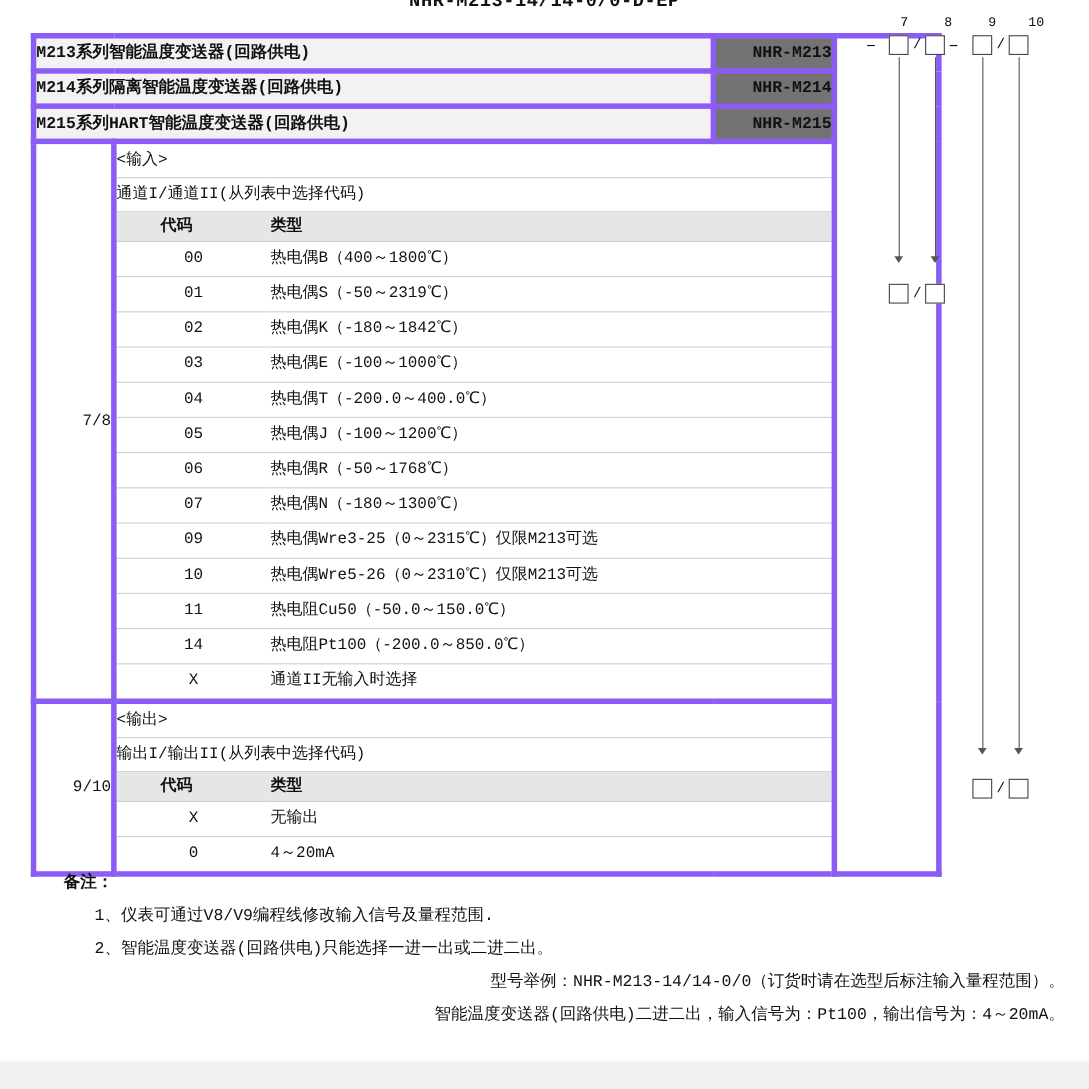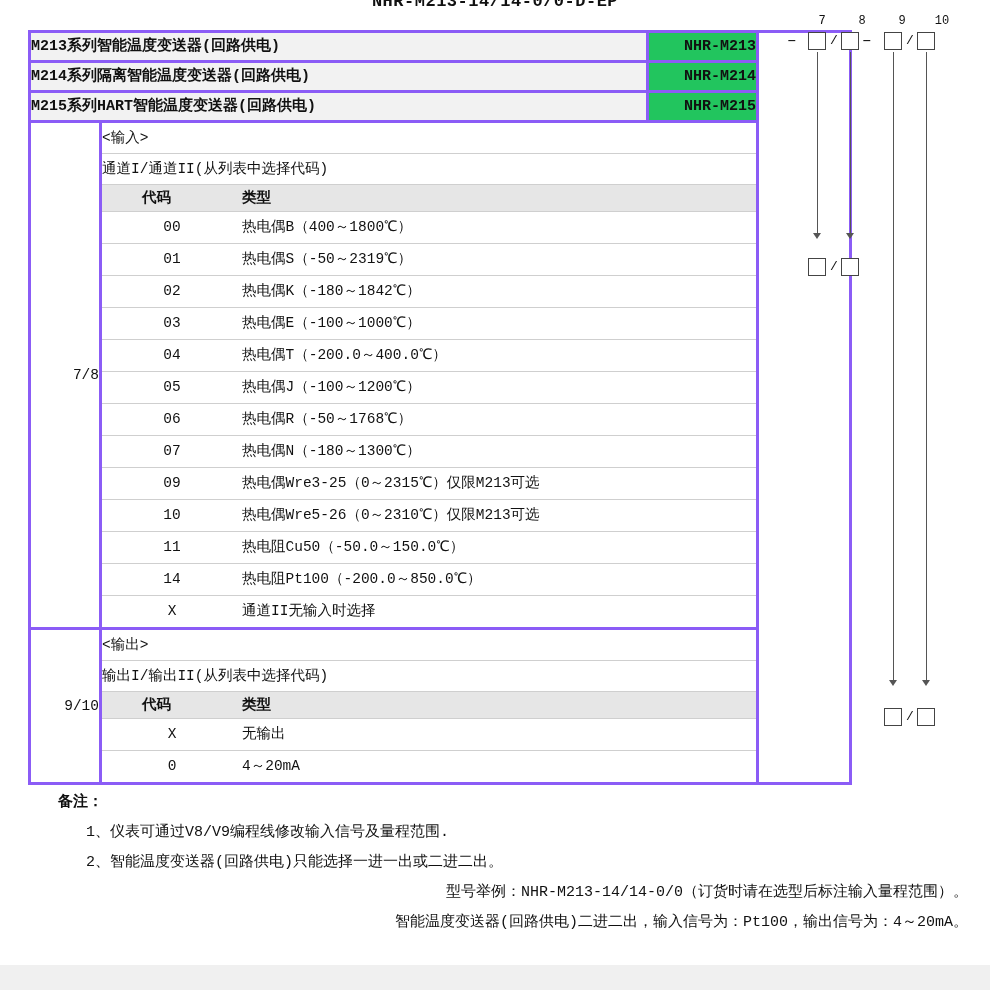--- a/index.html
+++ b/index.html
@@ -25,39 +25,39 @@
     position:absolute;font-size:12px;color:#111;text-align:center;width:20px;
   }
 
   
   table.main{
     position:absolute;left:28px;top:30px;
     border-collapse:collapse;
     font-size:14.5px;
   }
   table.main td{
-    border:3px solid #8b5cf6;
+    border:5px solid #8b5cf6;
     padding:0;
     vertical-align:middle;
   }
 
   .series-name{
     width:618px;height:27px;
     padding-left:14px;
     font-weight:bold;font-size:15px;
     background:#f2f2f2;
     box-sizing:border-box;
     line-height:27px;
     white-space:nowrap;
   }
   .series-code{
     width:110px;height:27px;
     text-align:right;padding-right:12px;
     font-weight:bold;font-size:15px;
-    background:#22c55e;
+    background:#737373;
     box-sizing:border-box;
     line-height:27px;
   }
 
   .grp-label{
     width:68px;
     text-align:right;
     font-size:14.5px;
     vertical-align:top;
     padding-top:8px;

